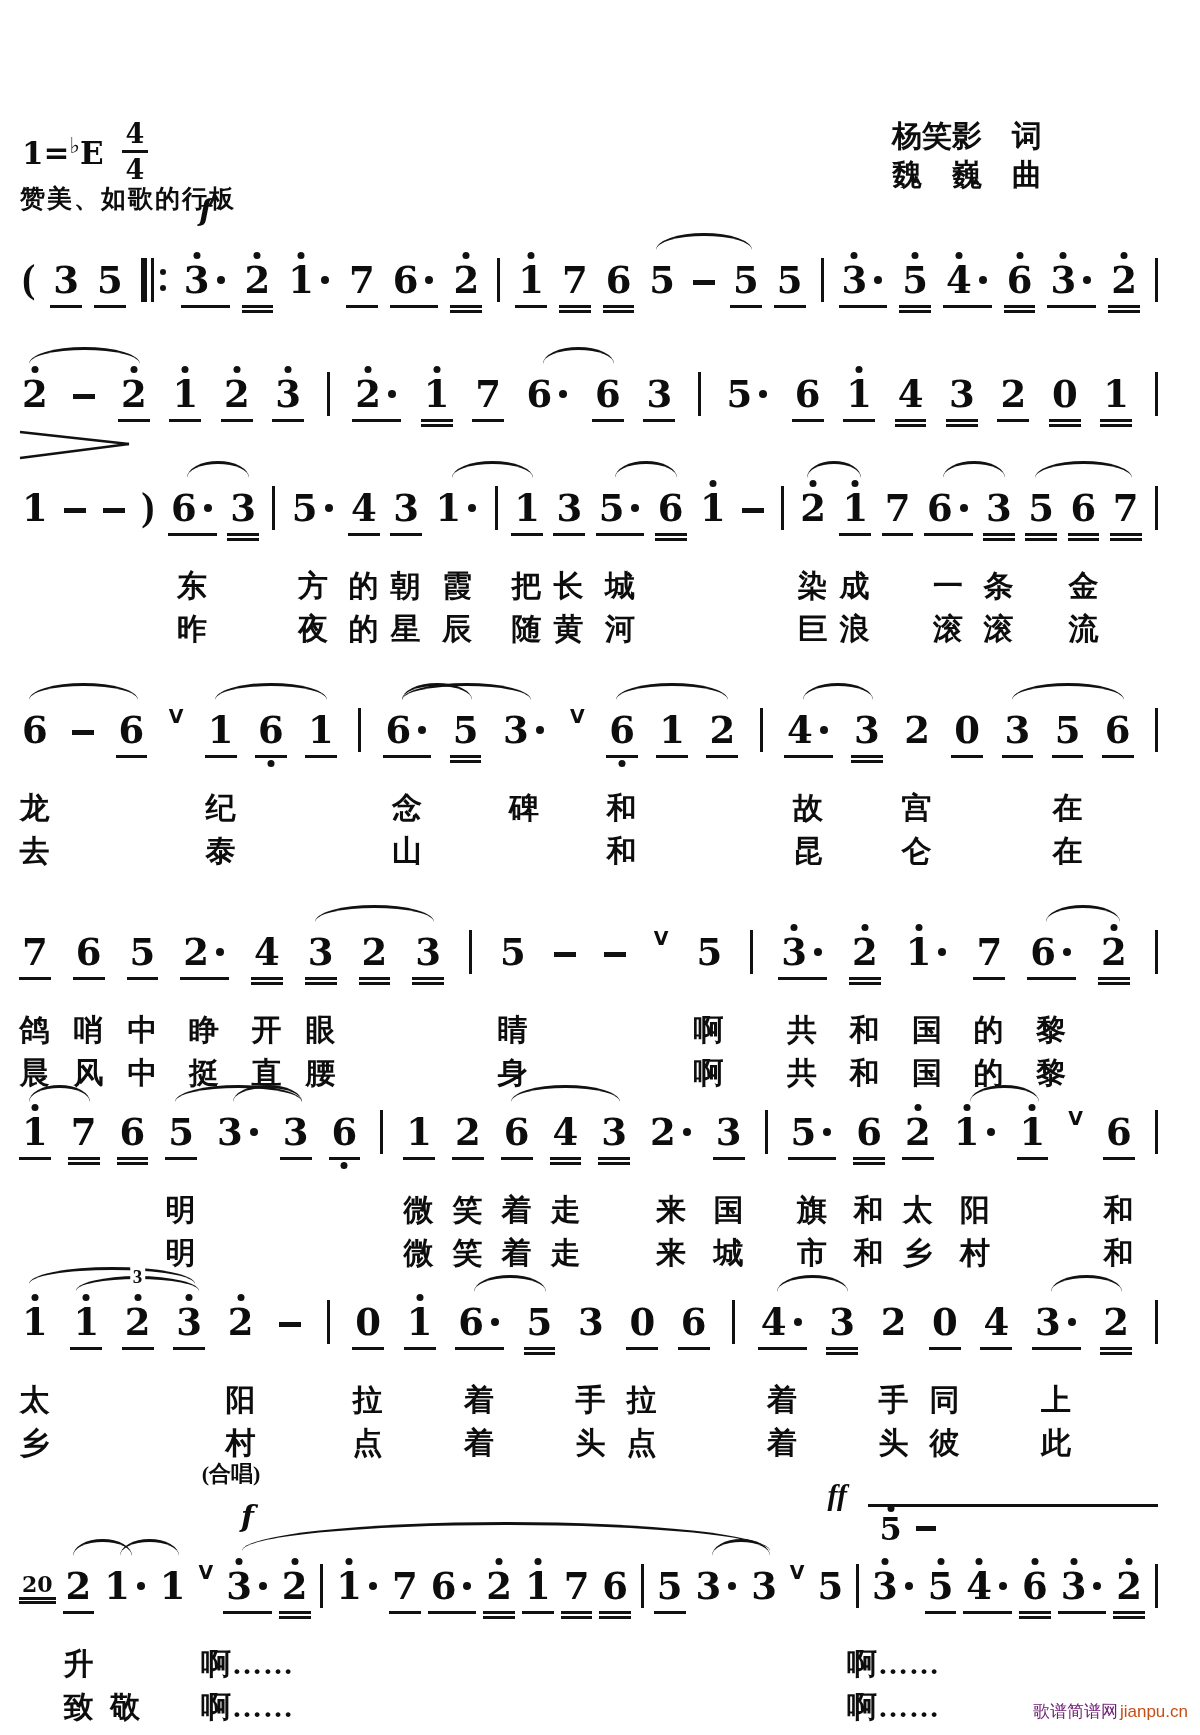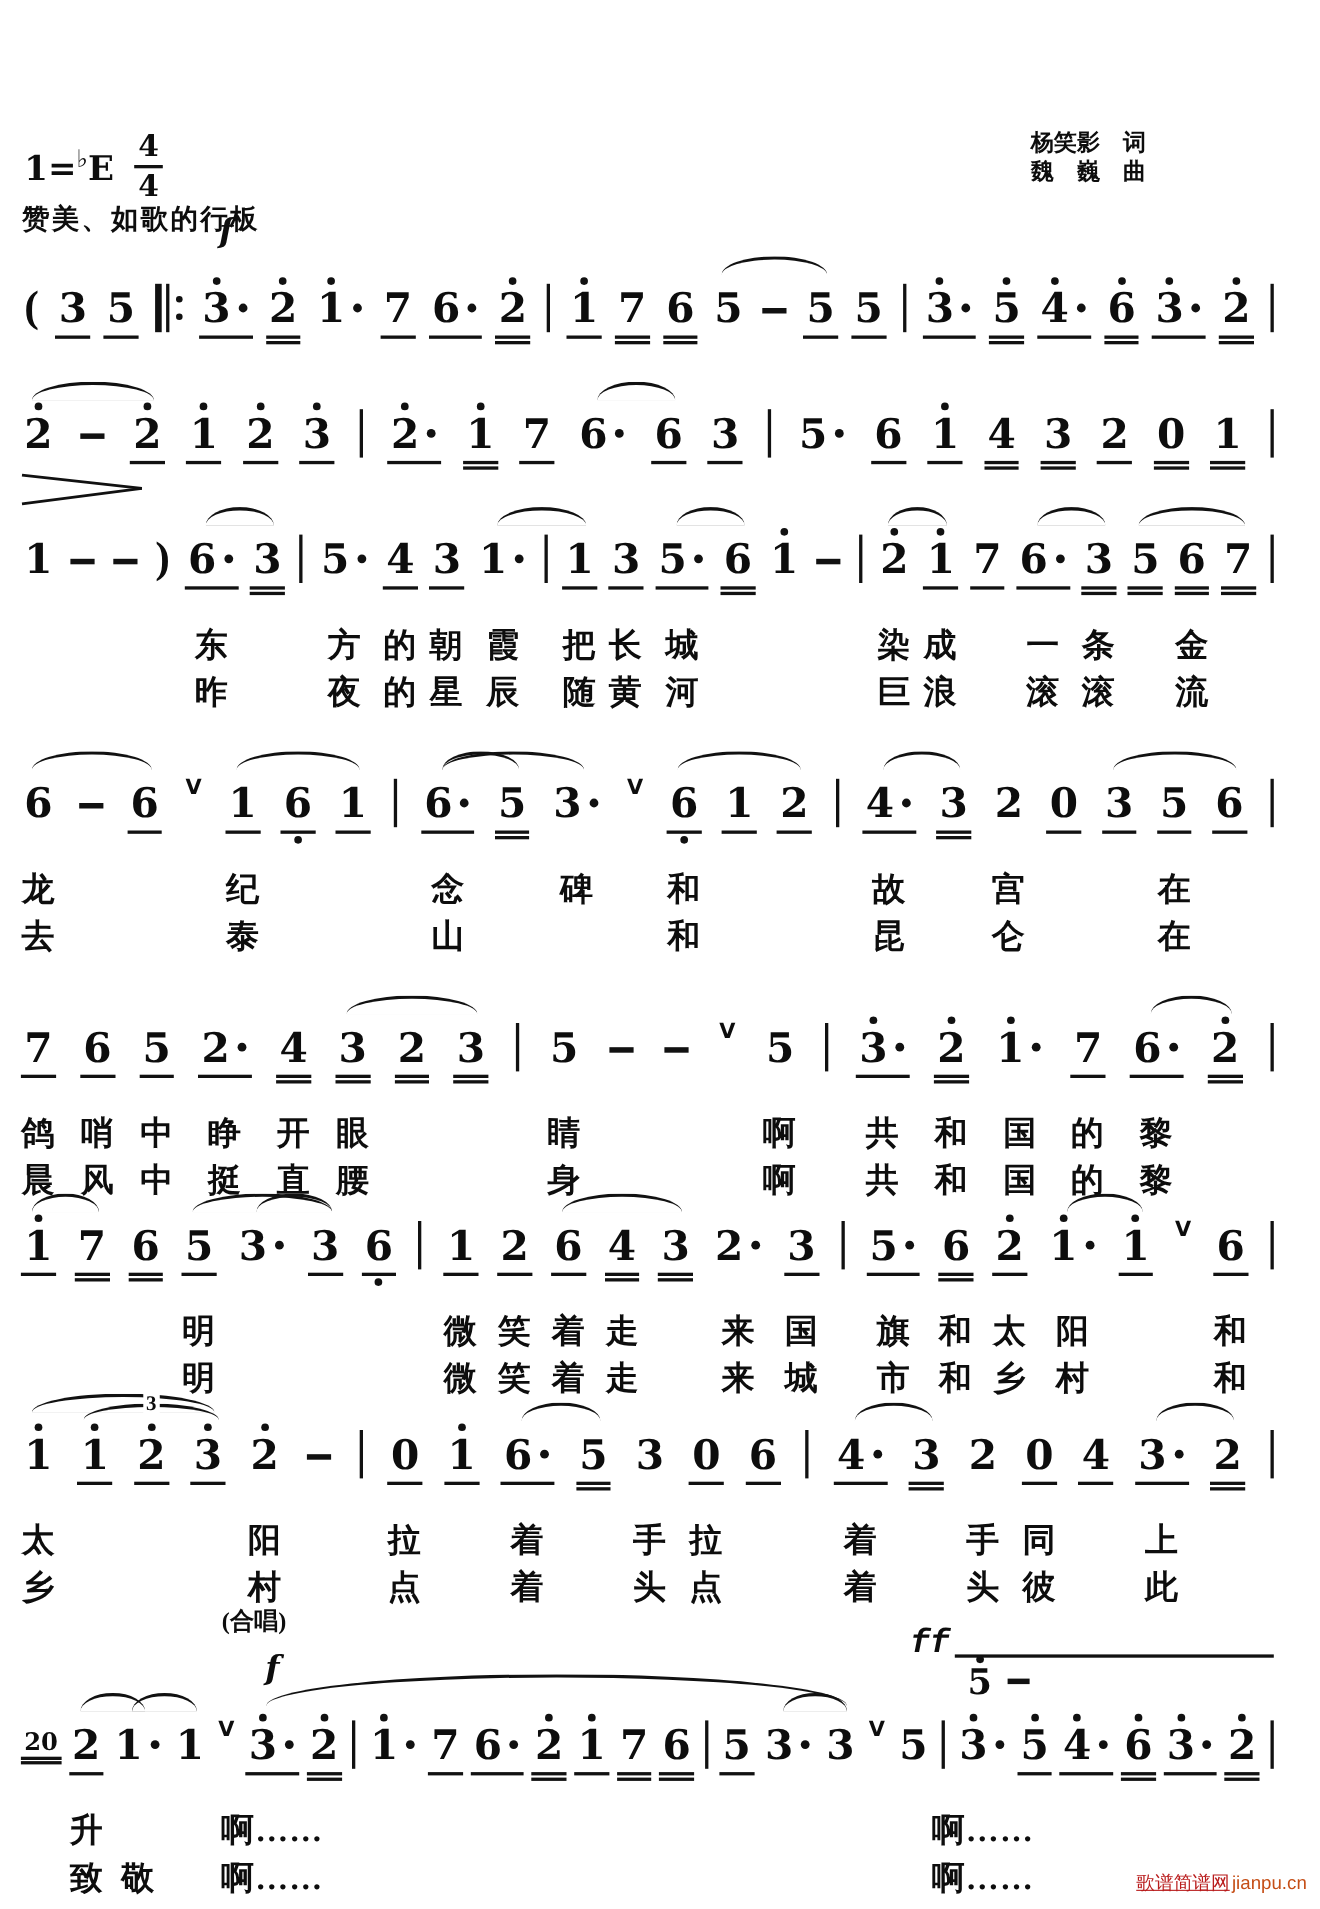--- a/index.html
+++ b/index.html
@@ -11,21 +11,21 @@
   .subtitle{position:absolute;top:92px;left:0;width:100%;text-align:center;
             font-size:27px;font-weight:600;letter-spacing:4px;}
   .meta-left{position:absolute;left:22px;top:120px;display:flex;align-items:center;}
   .keysig{font-size:31px;font-weight:700;font-family:"DejaVu Serif",serif;}
   .keysig sup{font-size:22px;font-weight:700;}
   .frac{margin-left:18px;text-align:center;font-weight:700;font-size:27px;line-height:1;
         font-family:"DejaVu Serif",serif;}
   .frac .fn{display:block;border-bottom:3px solid #111;padding:0 4px 3px;}
   .frac .fd{display:block;padding-top:3px;}
   .tempo{position:absolute;left:20px;top:182px;font-size:25px;font-weight:600;letter-spacing:2px;}
-  .credits{position:absolute;right:158px;top:116px;text-align:right;font-size:21px;
+  .credits{position:absolute;right:158px;top:116px;text-align:right;font-size:30px;
            font-weight:700;line-height:1.3;}
   
   .score{position:absolute;left:0;top:0;width:1200px;height:1735px;}
   .score-line{position:absolute;left:22px;width:1136px;}
   .score-line:nth-child(1){top:252px;}
   .score-line:nth-child(2){top:366px;}
   .score-line:nth-child(3){top:480px;}
   .score-line:nth-child(4){top:702px;}
   .score-line:nth-child(5){top:924px;}
   .score-line:nth-child(6){top:1104px;}
@@ -62,37 +62,37 @@
   .arc{position:absolute;border-top:3px solid #111;
        border-radius:50% 50% 0 0 / 100% 100% 0 0;pointer-events:none;}
   .dyn{position:absolute;font-style:italic;font-weight:900;font-size:30px;
        font-family:"DejaVu Serif",serif;transform:translateX(-50%);line-height:1;}
   .lbl{position:absolute;font-size:22px;font-weight:600;transform:translateX(-50%);
        white-space:nowrap;line-height:1;}
   .tupn{position:absolute;font-size:19px;font-weight:700;background:#fff;padding:0 3px;
         transform:translateX(-50%);line-height:1;z-index:2;}
   .hairpin{position:absolute;pointer-events:none;}
   .v2ff{position:absolute;font-style:italic;font-weight:900;font-size:30px;
-        font-family:Liberation Mono, monospace;line-height:1;}
+        font-family:Liberation Serif, serif;line-height:1;}
   .v2line{position:absolute;height:3px;background:#111;}
   .v2n{position:absolute;font-size:32px;font-weight:700;line-height:34px;
        font-family:"DejaVu Serif",serif;white-space:nowrap;}
   .v2n .nch{position:relative;}
   .v2n .od{top:-7px;}
   .v2d{display:inline-block;width:20px;height:5px;background:#111;vertical-align:9px;
        margin-left:14px;}
   .lyric-row{position:absolute;left:0;right:0;height:40px;}
   .lr0{top:86px;}
   .lr1{top:129px;}
   .lyr{position:absolute;top:0;transform:translateX(-50%);font-size:30px;font-weight:600;
        white-space:nowrap;letter-spacing:1px;}
   
   .footer{position:absolute;right:12px;top:1700px;font-size:17px;
           font-family:"Liberation Sans","DejaVu Sans",sans-serif;}
-  .footer .site{color:#b91c1c;text-decoration:underline;}
+  .footer .site{color:#701a75;}
   .footer .link{color:#c54e16;margin-left:2px;}
 </style>
 </head>
 <body>
 
 <div class="page">
 
   <div class="meta-left">
     <span class="keysig"><span>1=</span><sup>♭</sup><span>E</span></span>
     <span class="frac">

